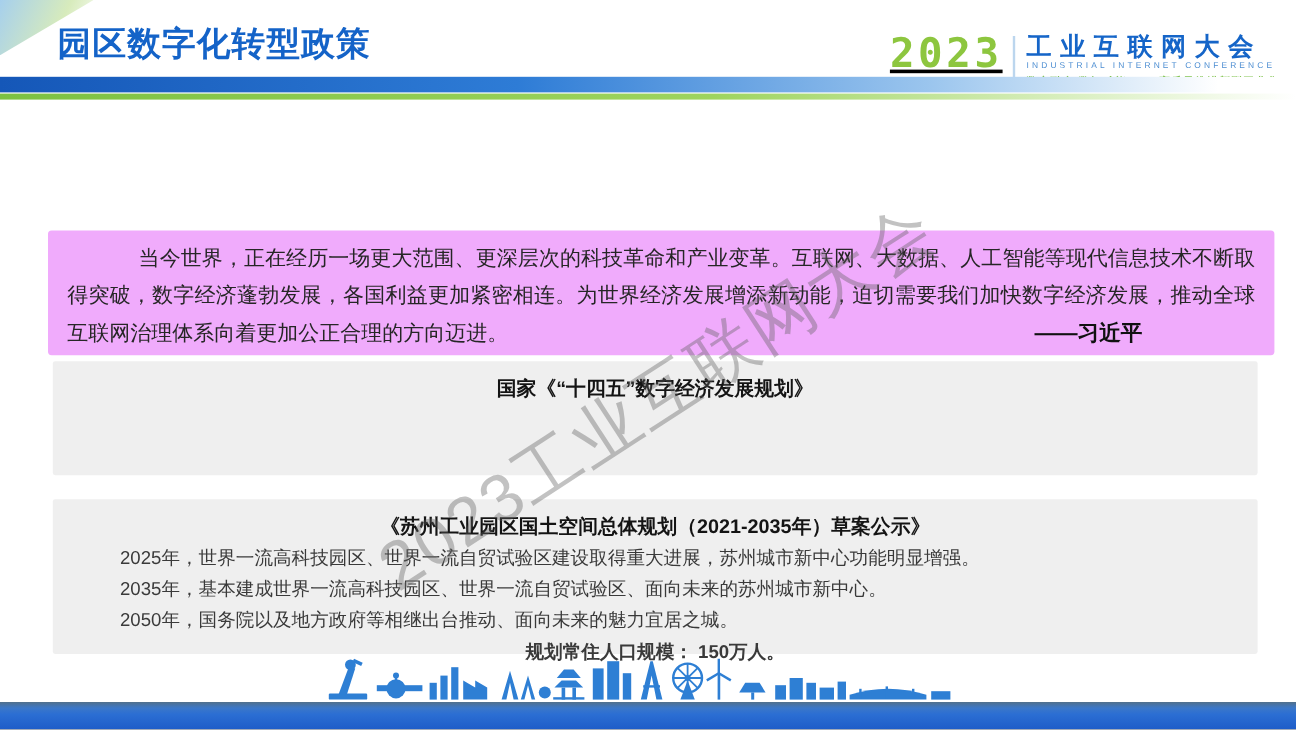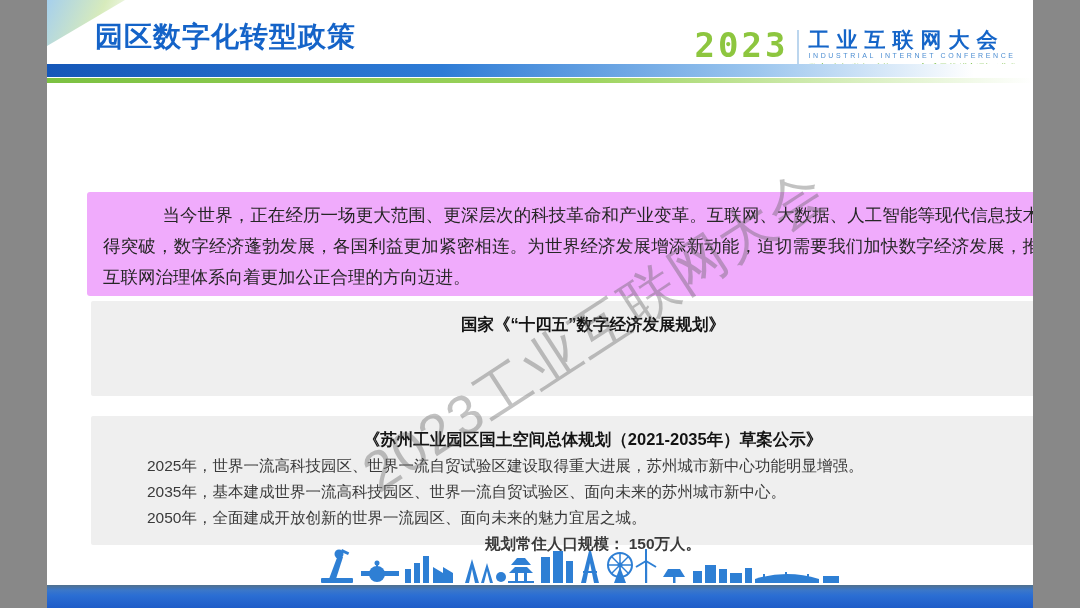--- a/index.html
+++ b/index.html
@@ -1,17 +1,17 @@
 <!DOCTYPE html>
 <html><head>
 <meta charset="utf-8">
 <style>
   html,body{margin:0;padding:0;background:#888;}
   .slide{
-    position:relative;width:986px;height:608px;background:#ffffff;
+    position:relative;width:1080px;height:608px;background:#ffffff;
     font-family:"Liberation Sans","DejaVu Sans",sans-serif;overflow:hidden;
     margin:0 auto;
   }
   
   .corner-decor{
     position:absolute;left:0;top:0;width:78px;height:46px;
     background:linear-gradient(115deg,rgba(58,150,215,.45) 0%,rgba(141,198,63,.35) 60%,rgba(255,255,255,0) 100%);
     clip-path:polygon(0 0,100% 0,0 100%);
   }
   .title{
@@ -20,21 +20,21 @@
   }
   .bar-blue{
     position:absolute;left:0;top:64px;width:100%;height:13px;
     background:linear-gradient(90deg,#1557b8 0%,#2e7cd6 40%,#9cc6ee 72%,#ffffff 94%);
   }
   .bar-green{
     position:absolute;left:0;top:78px;width:100%;height:5px;
     background:linear-gradient(90deg,#7cc142 0%,#9ed45e 55%,#e9f6da 90%,#ffffff 100%);
   }
   .logo{position:absolute;right:14px;top:28px;display:flex;align-items:flex-start;gap:9px;}
-  .logo-left{text-align:center;}
+  .logo-left{text-align:center;text-decoration:underline;}
   .logo-year{
     font-size:34px;line-height:34px;font-weight:700;color:#8dc63f;letter-spacing:3px;
     font-family:"DejaVu Sans Mono","Liberation Mono",monospace;
   }
   .logo-sub{font-size:7px;color:#7ab648;margin-top:3px;letter-spacing:.5px;white-space:nowrap;}
   .logo-divider{width:2px;height:44px;background:#bcd6ee;margin-top:2px;}
   .logo-right{display:flex;flex-direction:column;}
   .logo-cn{font-size:21px;font-weight:800;color:#1565c8;letter-spacing:7px;white-space:nowrap;line-height:23px;}
   .logo-en{font-size:7px;color:#4d8ed2;letter-spacing:2.6px;margin-top:1px;white-space:nowrap;}
   .logo-slogan{font-size:9px;font-weight:700;color:#6ab82e;margin-top:3px;letter-spacing:1px;white-space:nowrap;}
@@ -124,31 +124,32 @@
       <div class="logo-slogan">数实融合  数智赋能 —— 高质量推进新型工业化</div>
     </div>
   </div>
 
   <div class="bar-blue"></div>
   <div class="bar-green"></div>
 
 
   <div class="quote-box">
     <p class="quote-text">当今世界，正在经历一场更大范围、更深层次的科技革命和产业变革。互联网、大数据、人工智能等现代信息技术不断取得突破，数字经济蓬勃发展，各国利益更加紧密相连。为世界经济发展增添新动能，迫切需要我们加快数字经济发展，推动全球互联网治理体系向着更加公正合理的方向迈进。</p>
+    <div class="quote-author">——习近平</div>
   </div>
 
   <div class="panel plan-panel">
     <div class="panel-title">国家《“十四五”数字经济发展规划》</div>
   </div>
 
   <div class="panel suzhou-panel">
     <div class="panel-title">《苏州工业园区国土空间总体规划（2021-2035年）草案公示》</div>
     <p class="s-line">2025年，世界一流高科技园区、世界一流自贸试验区建设取得重大进展，苏州城市新中心功能明显增强。</p>
     <p class="s-line">2035年，基本建成世界一流高科技园区、世界一流自贸试验区、面向未来的苏州城市新中心。</p>
-    <p class="s-line">2050年，全面建成开放创新的世界一流园区、面向未来的魅力宜居之城。</p>
+    <p class="s-line">2050年，国务院以及地方政府等相继出台推动、面向未来的魅力宜居之城。</p>
     <p class="s-pop">规划常住人口规模： 150万人。</p>
   </div>
 
   <div class="watermark">2023工业互联网大会</div>
 
   <svg class="cityscape" viewBox="0 0 530 44" fill="#2e7fd4">
 
     <rect x="6" y="35" width="32" height="5" rx="1"></rect>
     <polygon points="14,36 23,12 28,14 21,36"></polygon>
     <circle cx="24" cy="11" r="4.5"></circle>

